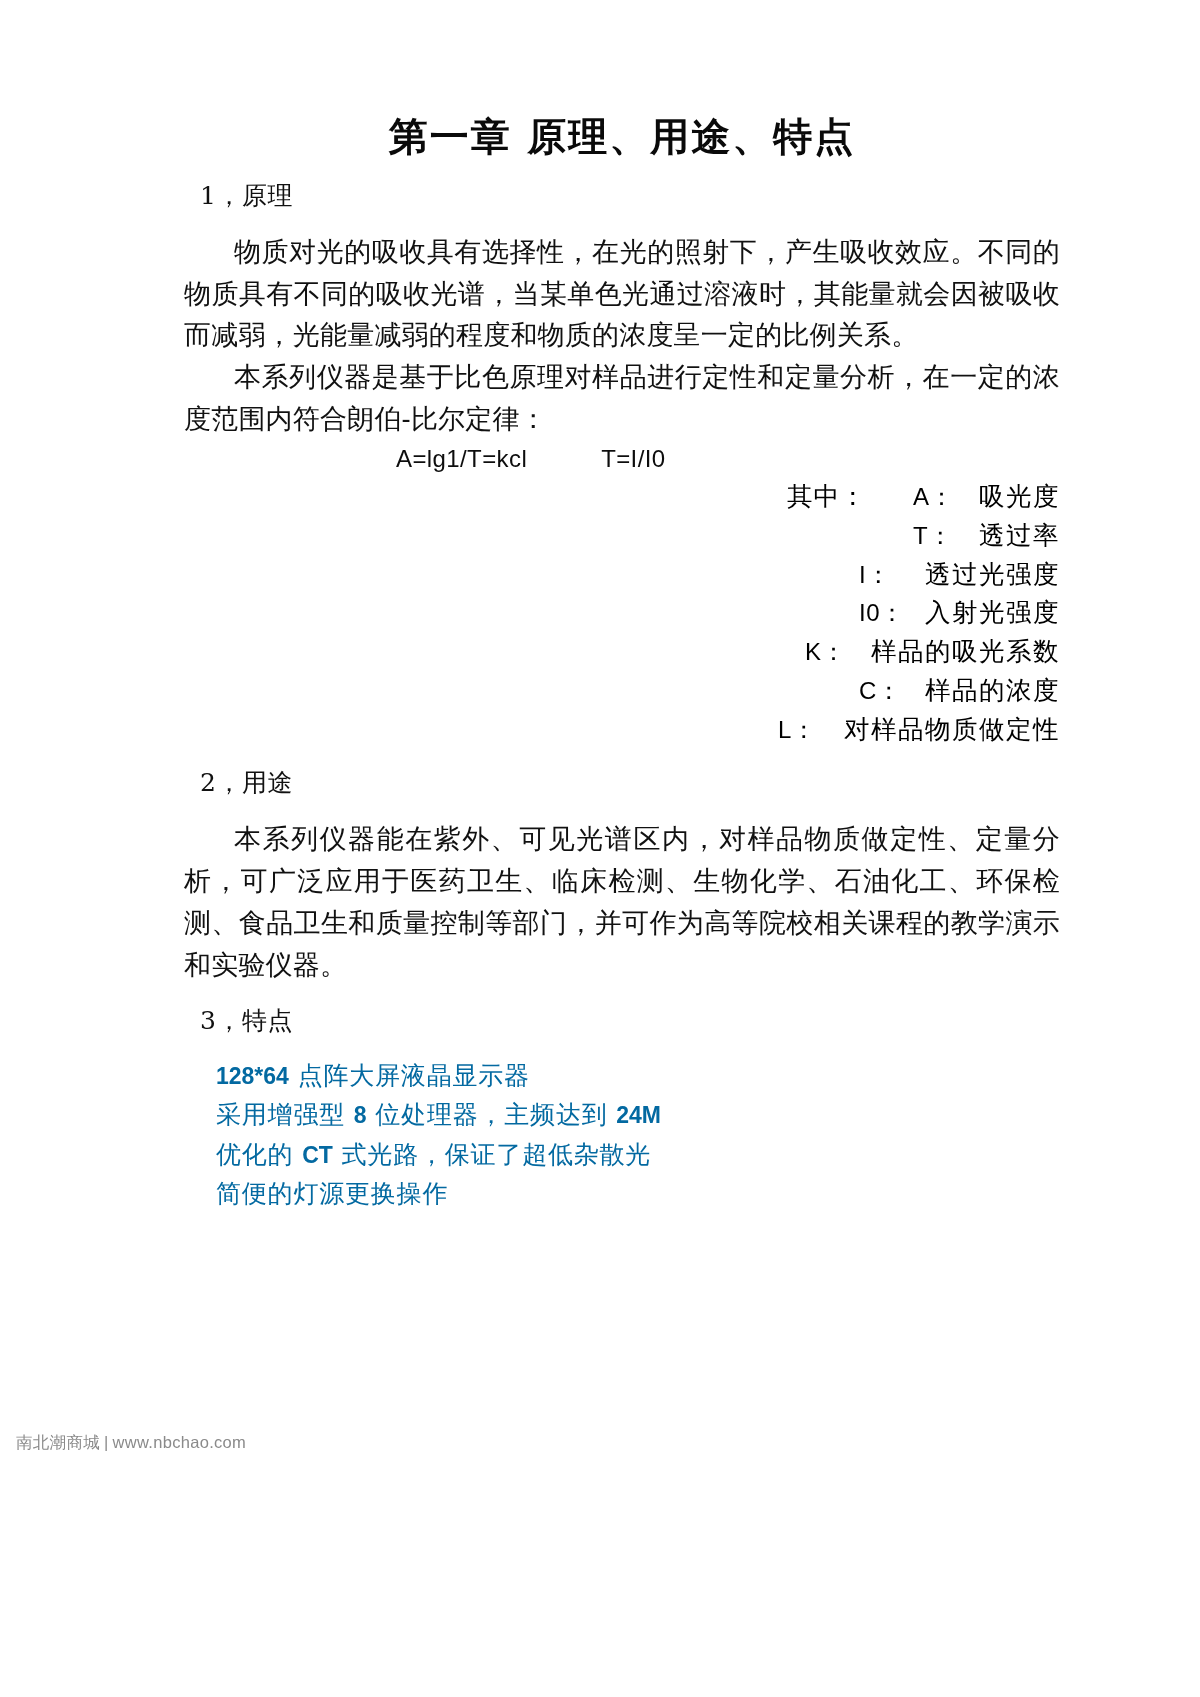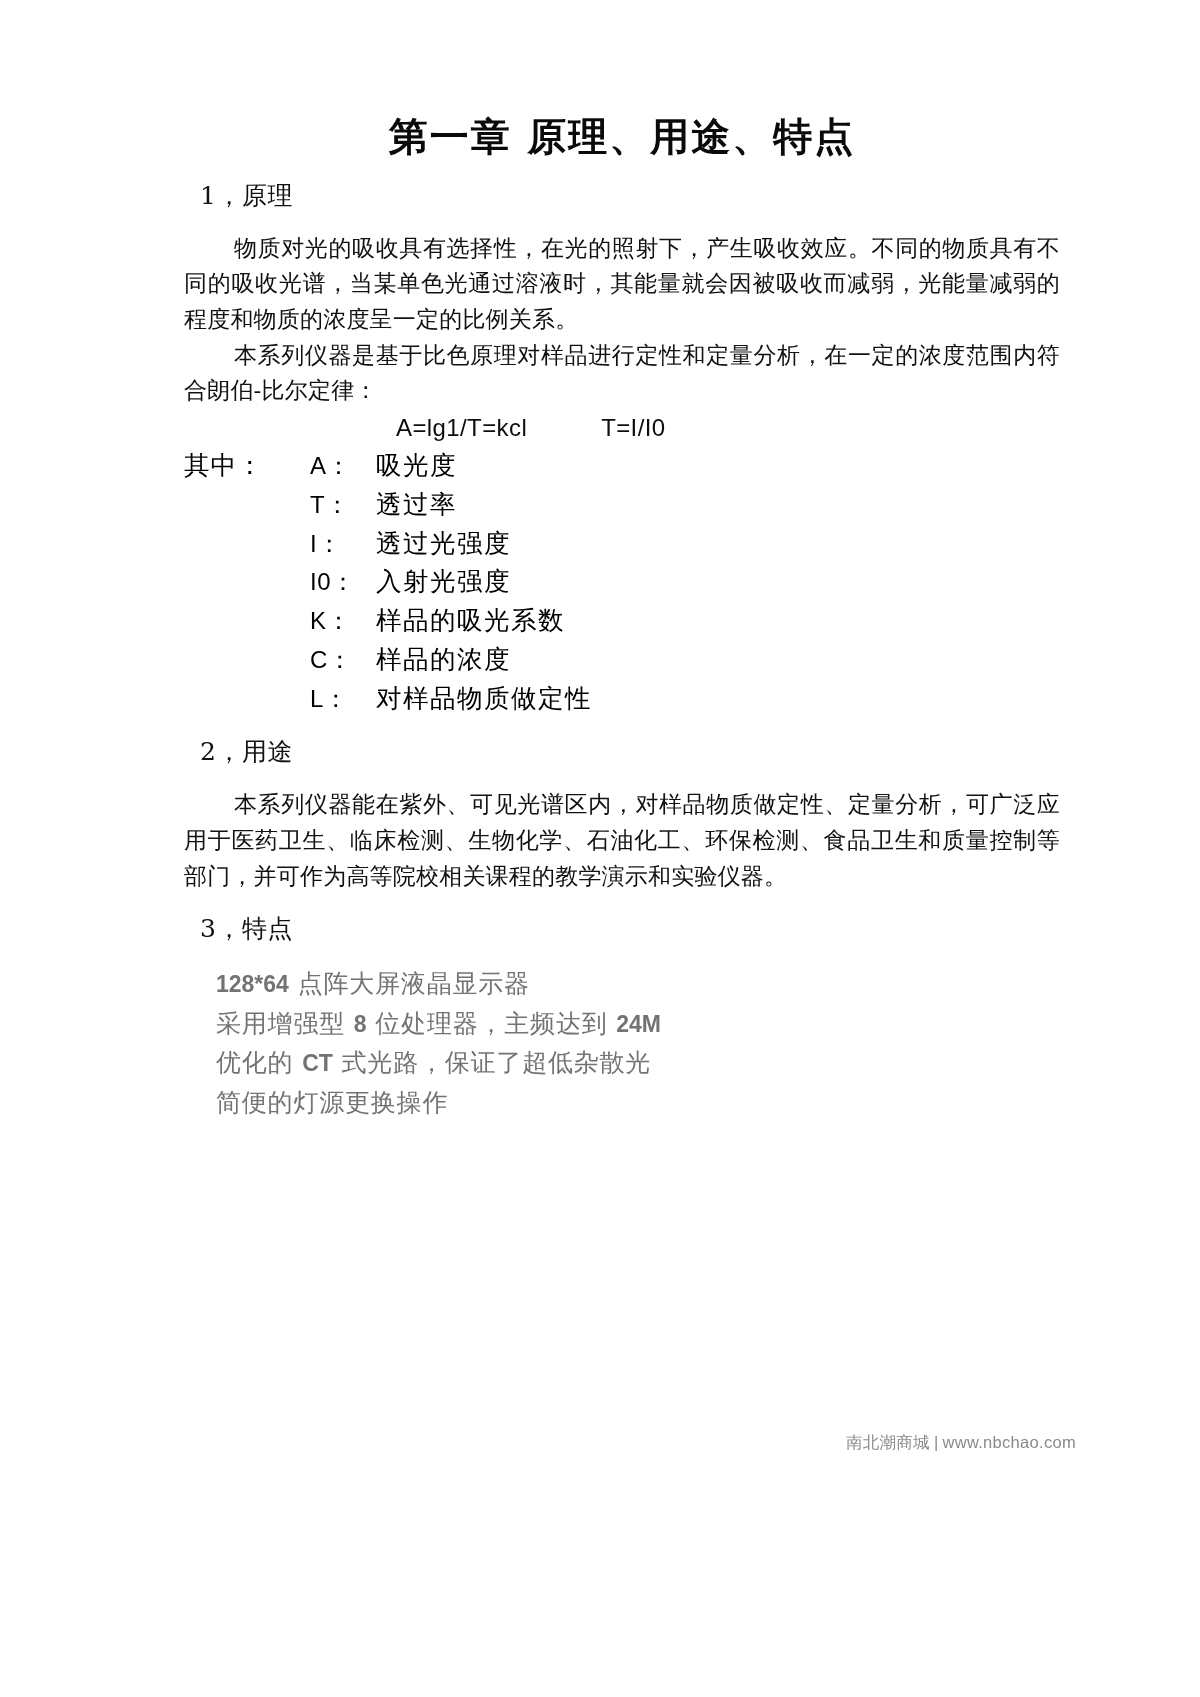--- a/index.html
+++ b/index.html
@@ -52,21 +52,21 @@
     line-height: 1.52;
     margin: 16px;
     padding: 0;
     letter-spacing: 0.5px;
     color: #111;
   }
 
   
   .para {
     font-family: "DejaVu Serif", "Liberation Serif", serif;
-    font-size: 23px;
+    font-size: 27px;
     line-height: 1.55;
     margin: 0;
     text-indent: 50px;
     text-align: justify;
     text-justify: inter-ideograph;
     letter-spacing: 0.2px;
     color: #111;
   }
 
   
@@ -88,20 +88,21 @@
   .defs {
     margin: 0;
     padding: 0;
     list-style: none;
   }
   .def-row {
     display: flex;
     align-items: baseline;
     font-size: 25.5px;
     line-height: 1.52;
+    justify-content: flex-end;
   }
   .def-lead {
     display: inline-block;
     width: 126px;
     flex: 0 0 126px;
     font-family: "DejaVu Serif", "Liberation Serif", serif;
     letter-spacing: 1px;
   }
   .def-sym {
     display: inline-block;
@@ -121,36 +122,36 @@
     margin: 0;
     padding: 0;
     list-style: none;
   }
   .feature {
     font-family: "DejaVu Serif", "Liberation Serif", serif;
     font-size: 25px;
     line-height: 1.58;
     padding-left: 32px;
     letter-spacing: 0.8px;
-    color: #737373;
+    color: #0369a1;
   }
   .lat {
     font-family: "Liberation Sans", "DejaVu Sans", sans-serif;
     font-weight: bold;
     font-size: 23px;
     letter-spacing: 0;
   }
 
   
   .footer {
     position: absolute;
     left: 0;
     top: 1432px;
     width: 1060px;
-    text-align: right;
+    text-align: left;
     font-family: "Liberation Sans", "DejaVu Sans", sans-serif;
     font-size: 16.5px;
     color: #8a8a8a;
     letter-spacing: 0.3px;
   }
   .footer .sep { padding: 0 4px; }
 </style>
 </head>
 <body>
 

